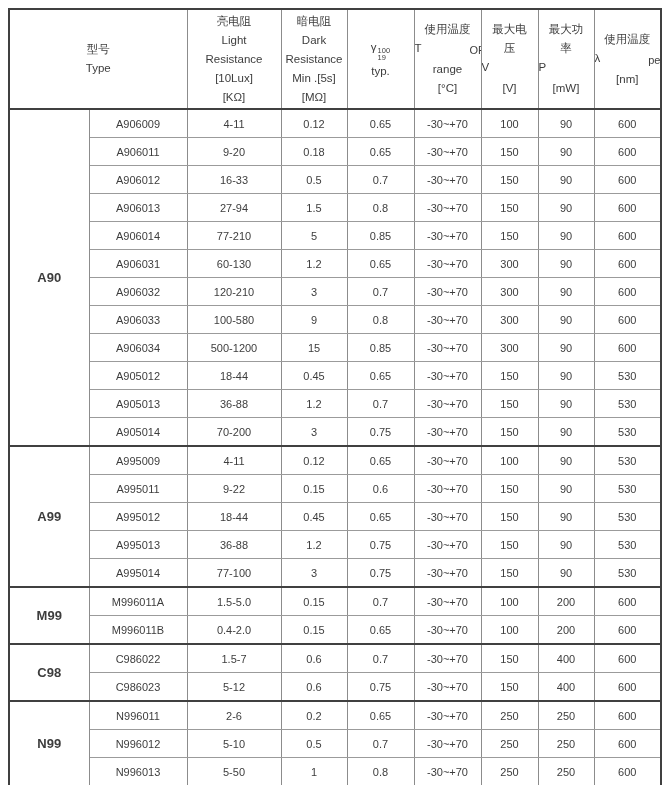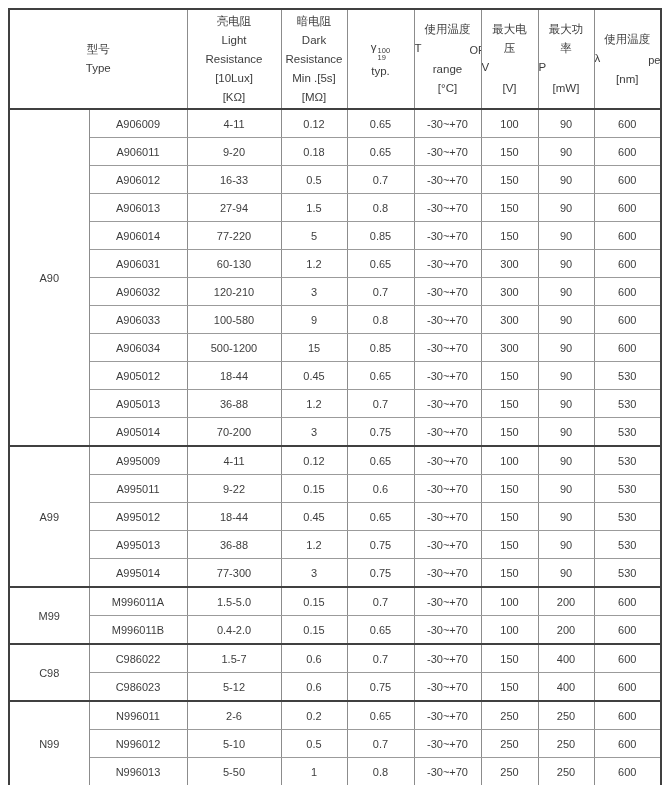--- a/index.html
+++ b/index.html
@@ -39,21 +39,21 @@
   }
   thead th .hl{white-space:nowrap;}
   tbody td{
     height:27px;
     font-size:11px;
     border-top:1px solid var(--grid-light);
     border-bottom:1px solid var(--grid-light);
     white-space:nowrap;
   }
   tr.group-first td{border-top:2px solid var(--grid-dark);margin-top:36px;}
-  td.group-cell{font-size:11px;}
+  td.group-cell{font-size:13px;font-weight:bold;}
   sub{font-size:11px;vertical-align:-2px;letter-spacing:0;margin-left:48px;}
   .stack{
     display:inline-flex;flex-direction:column;
     font-size:7.5px;line-height:7.5px;text-align:left;
     vertical-align:-2px;margin-left:1px;
   }
 </style>
 </head>
 <body>
 
@@ -159,21 +159,21 @@
           <td>27-94</td>
           <td>1.5</td>
           <td>0.8</td>
           <td>-30~+70</td>
           <td>150</td>
           <td>90</td>
           <td>600</td>
         </tr>
         <tr>
           <td>A906014</td>
-          <td>77-220</td>
+          <td>77-210</td>
           <td>5</td>
           <td>0.85</td>
           <td>-30~+70</td>
           <td>150</td>
           <td>90</td>
           <td>600</td>
         </tr>
         <tr>
           <td>A906031</td>
           <td>60-130</td>
@@ -280,21 +280,21 @@
           <td>36-88</td>
           <td>1.2</td>
           <td>0.75</td>
           <td>-30~+70</td>
           <td>150</td>
           <td>90</td>
           <td>530</td>
         </tr>
         <tr>
           <td>A995014</td>
-          <td>77-300</td>
+          <td>77-100</td>
           <td>3</td>
           <td>0.75</td>
           <td>-30~+70</td>
           <td>150</td>
           <td>90</td>
           <td>530</td>
         </tr>
         <tr class="group-first">
           <td rowspan="2" class="group-cell">M99</td>
           <td>M996011A</td>

